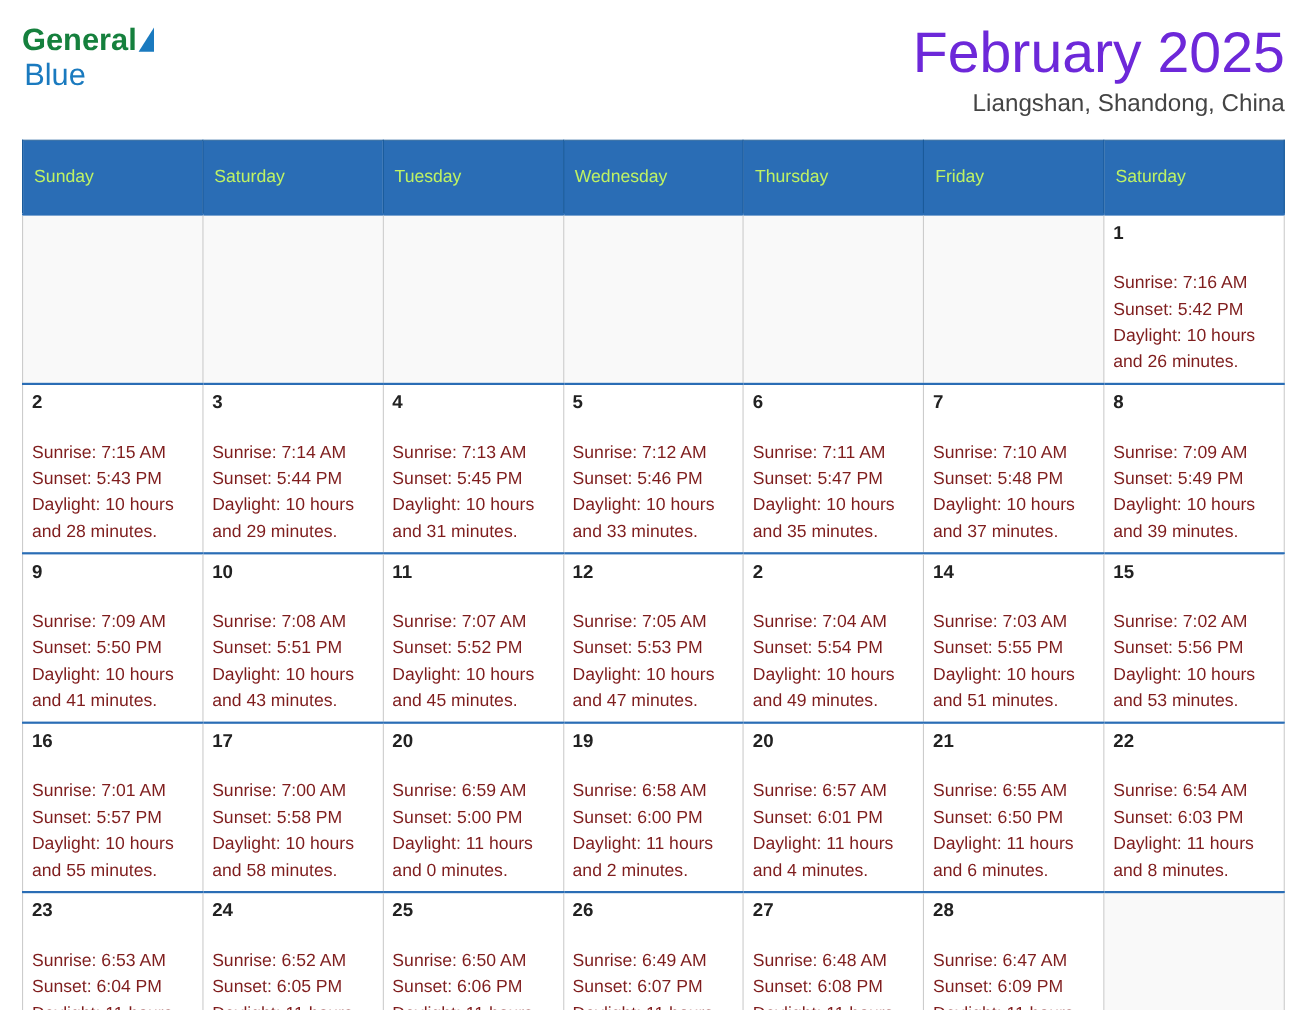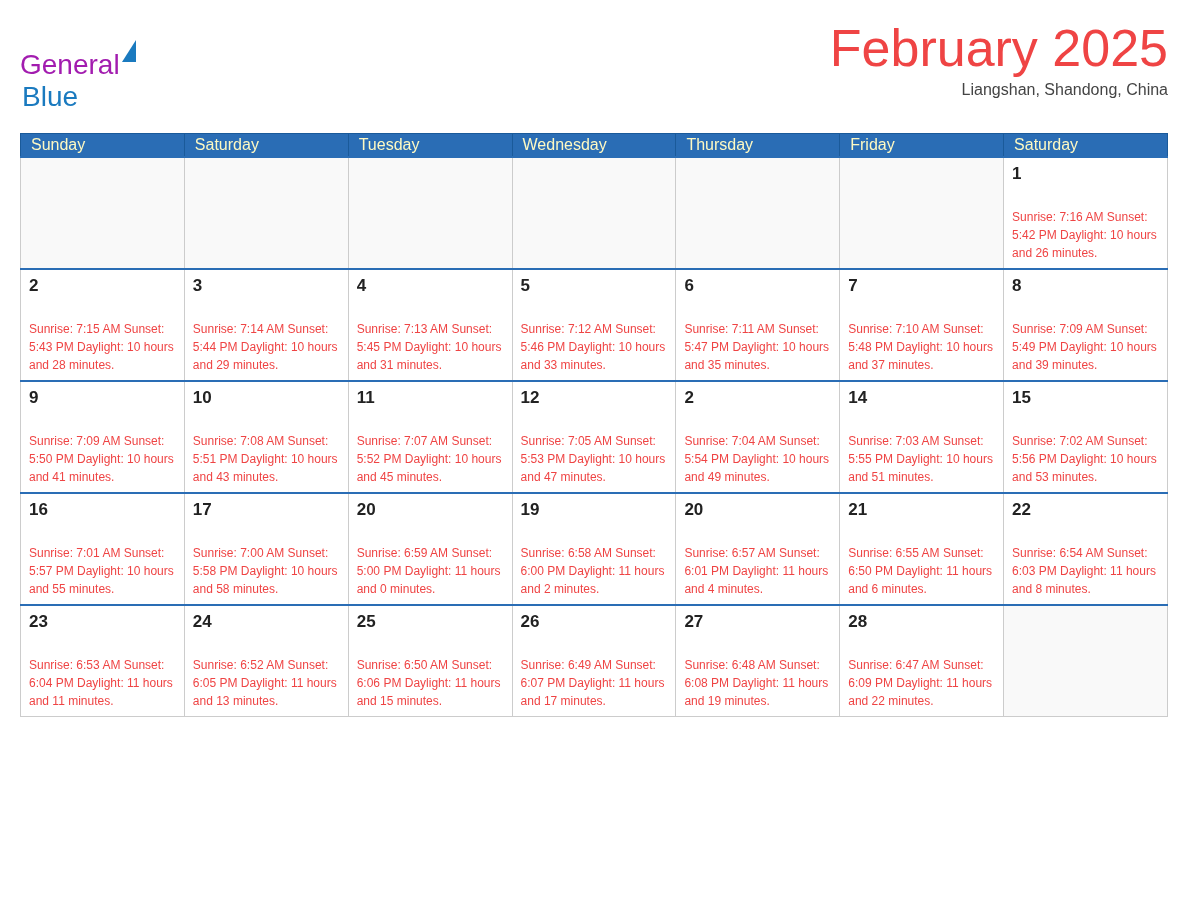--- a/index.html
+++ b/index.html
@@ -20,23 +20,22 @@
       display: flex;
       flex-direction: column;
       align-items: flex-start;
     }
     .logo-top {
       display: flex;
       align-items: center;
     }
     .logo-general {
       font-size: 28px;
-      font-weight: normal;
-      color: #a21caf;
-      margin-top: 29px;
+      font-weight: bold;
+      color: #15803d;
     }
     .logo-triangle {
       width: 0;
       height: 0;
       border-left: 14px solid transparent;
       border-right: 0px solid transparent;
       border-bottom: 22px solid #1a7abf;
       margin-left: 2px;
     }
     .logo-blue {
@@ -44,38 +43,38 @@
       font-weight: normal;
       color: #1a7abf;
       margin-left: 2px;
     }
     .title-section {
       text-align: right;
     }
     .month-title {
       font-size: 52px;
       font-weight: normal;
-      color: #ef4444;
+      color: #6d28d9;
       line-height: 1.1;
     }
     .location-title {
-      font-size: 16px;
+      font-size: 22px;
       color: #444;
       margin-top: 4px;
     }
     .calendar {
       width: 100%;
       border-collapse: collapse;
       border: 1px solid #aaa;
     }
     .calendar th {
       background-color: #2a6db5;
-      color: #fef9c3;
+      color: #bef264;
       text-align: left;
-      padding: 2px 10px;
+      padding: 24px 10px;
       font-size: 16px;
       font-weight: normal;
       border: 1px solid #1a5a9a;
     }
     .calendar td {
       vertical-align: top;
       padding: 6px 8px;
       border: 1px solid #ccc;
       width: calc(100% / 7);
       min-height: 110px;
@@ -88,22 +87,22 @@
       border-top: 2px solid #2a6db5;
     }
     .day-num {
       font-size: 17px;
       font-weight: bold;
       color: #222;
       display: block;
       margin-bottom: 4px;
     }
     .day-info {
-      font-size: 12px;
-      color: #ef4444;
+      font-size: 16px;
+      color: #7f1d1d;
       line-height: 1.5;
       margin-top: 24px;
     }
     .empty-cell {
       background: #f9f9f9;
     }
   </style>
 </head>
 <body>
 

